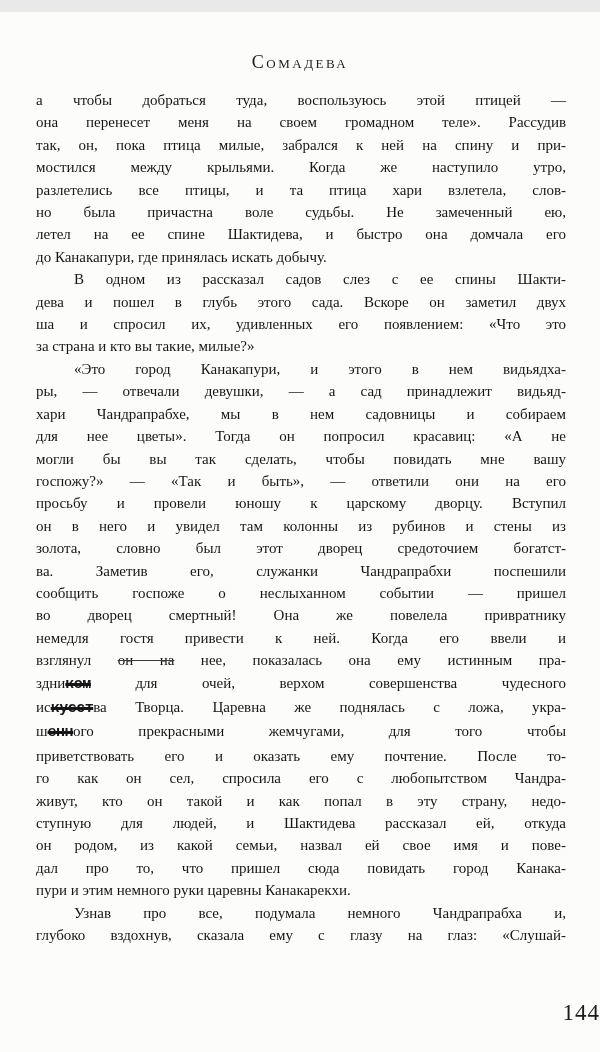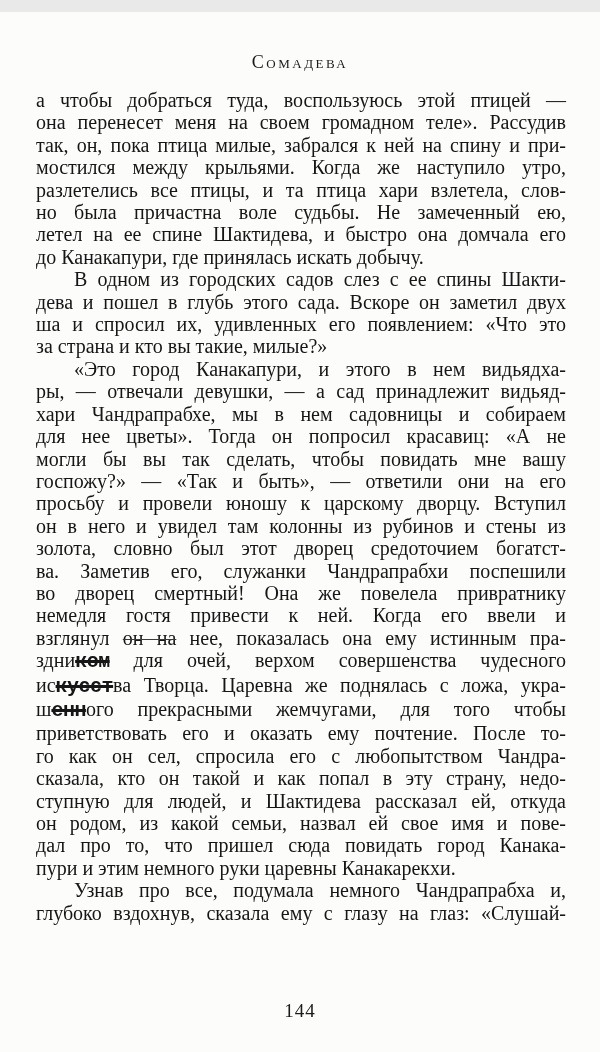--- a/index.html
+++ b/index.html
@@ -36,21 +36,21 @@
     width: 530px;
   }
   .para {
     margin: 0;
     padding: 0;
   }
   .line {
     text-align: justify;
     text-align-last: justify;
     line-height: 22.4px;
-    font-size: 20px;
+    font-size: 15px;
     white-space: normal;
   }
   .line.end {
     text-align-last: left;
   }
   .line.ind {
     text-indent: 38px;
   }
   .it {
   }
@@ -64,22 +64,22 @@
   .smudge-thin {
     text-decoration: line-through;
     text-decoration-thickness: 1px;
     text-decoration-color: #3a3a3a;
   }
   .folio {
     position: absolute;
     top: 988px;
     left: 0;
     width: 100%;
-    text-align: center;
-    font-size: 19px;
+    text-align: right;
+    font-size: 23px;
     letter-spacing: 1px;
     color: #1b1b1b;
   }
 </style>
 </head>
 <body>
 
 <div class="page">
   <div class="running-head">Сомадева</div>
 
@@ -88,45 +88,46 @@
         <div class="line"><span>а чтобы добраться туда, воспользуюсь этой птицей —</span></div>
         <div class="line"><span>она перенесет меня на своем громадном теле». Рассудив</span></div>
         <div class="line"><span>так, он, пока птица милые, забрался к ней на спину и при-</span></div>
         <div class="line"><span>мостился между крыльями. Когда же наступило утро,</span></div>
         <div class="line"><span>разлетелись все птицы, и та птица хари взлетела, слов-</span></div>
         <div class="line"><span>но была причастна воле судьбы. Не замеченный ею,</span></div>
         <div class="line"><span>летел на ее спине Шактидева, и быстро она домчала его</span></div>
         <div class="line end"><span>до Канакапури, где принялась искать добычу.</span></div>
       </div>
       <div class="para">
-        <div class="line ind"><span>В одном из городских садов слез с ее спины Шакти-</span></div>
+        <div class="line ind"><span>В одном из рассказал садов слез с ее спины Шакти-</span></div>
         <div class="line"><span>дева и пошел в глубь этого сада. Вскоре он заметил двух</span></div>
         <div class="line"><span>ша и спросил их, удивленных его появлением: «Что это</span></div>
         <div class="line end"><span>за страна и кто вы такие, милые?»</span></div>
       </div>
       <div class="para">
         <div class="line ind"><span>«Это город Канакапури, и этого в нем видьядха-</span></div>
         <div class="line"><span>ры, — отвечали девушки, — а сад принадлежит видьяд-</span></div>
         <div class="line"><span>хари Чандрапрабхе, мы в нем садовницы и собираем</span></div>
         <div class="line"><span>для нее цветы». Тогда он попросил красавиц: «А не</span></div>
         <div class="line"><span>могли бы вы так сделать, чтобы повидать мне вашу</span></div>
         <div class="line"><span>госпожу?» — «Так и быть», — ответили они на его</span></div>
         <div class="line"><span>просьбу и провели юношу к царскому дворцу. Вступил</span></div>
         <div class="line"><span>он в него и увидел там колонны из рубинов и стены из</span></div>
         <div class="line"><span>золота, словно был этот дворец средоточием богатст-</span></div>
         <div class="line"><span>ва. Заметив его, служанки Чандрапрабхи поспешили</span></div>
+        <div class="line"><span>сообщить госпоже о неслыханном событии — пришел</span></div>
         <div class="line"><span>во дворец смертный! Она же повелела привратнику</span></div>
         <div class="line"><span>немедля гостя привести к ней. Когда его ввели и</span></div>
         <div class="line"><span>взглянул </span><span class="smudge-thin">он на</span><span> нее, показалась она ему истинным пра-</span></div>
         <div class="line"><span>здни</span><span class="smudge">ком</span><span> для очей, верхом совершенства чудесного</span></div>
         <div class="line"><span>ис</span><span class="smudge">кусст</span><span>ва Творца. Царевна же поднялась с ложа, укра-</span></div>
         <div class="line"><span>ш</span><span class="smudge">енн</span><span>ого прекрасными жемчугами, для того чтобы</span></div>
         <div class="line"><span>приветствовать его и оказать ему почтение. После то-</span></div>
         <div class="line"><span>го как он сел, спросила его с любопытством Чандра-</span></div>
-        <div class="line"><span>сказала, </span><span class="it">кто он такой и как попал в эту страну, недо-</span></div>
+        <div class="line"><span>живут, </span><span class="it">кто он такой и как попал в эту страну, недо-</span></div>
         <div class="line"><span>ступную для людей, и Шактидева рассказал ей, откуда</span></div>
         <div class="line"><span>он родом, из какой семьи, назвал ей свое имя и пове-</span></div>
         <div class="line"><span>дал про то, что пришел сюда повидать город Канака-</span></div>
         <div class="line end"><span>пури и этим немного руки царевны Канакарекхи.</span></div>
       </div>
       <div class="para">
         <div class="line ind"><span>Узнав про все, подумала немного Чандрапрабха и,</span></div>
         <div class="line"><span>глубоко вздохнув, сказала ему с глазу на глаз: «Слушай-</span></div>
       </div>
     </div>

